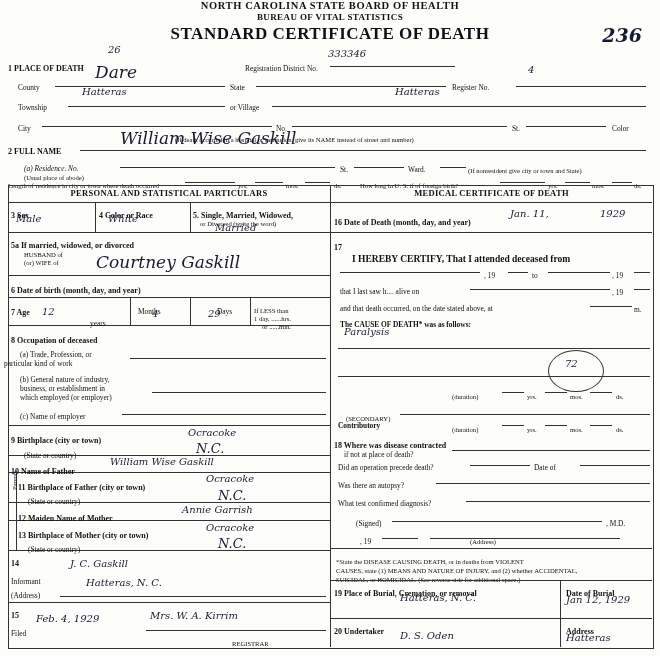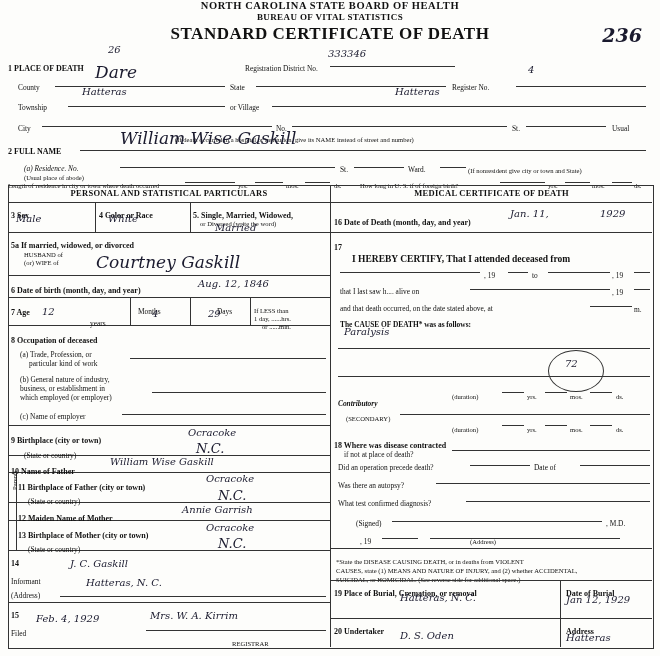--- a/index.html
+++ b/index.html
@@ -89,21 +89,21 @@
   <div class="line" style="left:42px;top:126px;width:230px;"></div>
   <div class="row" style="left:276px;top:117px;">
     <span class="sml">No.</span>
   </div>
   <div class="line" style="left:292px;top:126px;width:215px;"></div>
   <div class="row" style="left:512px;top:117px;">
     <span class="sml">St.</span>
   </div>
   <div class="line" style="left:526px;top:126px;width:80px;"></div>
   <div class="row" style="left:612px;top:117px;">
-    <span class="sml">Usual</span>
+    <span class="sml">Color</span>
   </div>
   <div class="row" style="left:175px;top:128px;">
     <span class="xsml">(If death occurred in a hospital or institution, give its NAME instead of street and number)</span>
   </div>
 
   <div class="row" style="left:8px;top:140px;">
     <span class="lblb">2  FULL NAME</span>
   </div>
   <div class="line" style="left:80px;top:150px;width:566px;"></div>
   <div class="row hw hwL" style="left:120px;top:128px;">William Wise Gaskill</div>
@@ -166,41 +166,40 @@
   <div class="row hw hwM" style="left:215px;top:222px;">Married</div>
 
   <div class="hline" style="left:8px;top:275px;width:322px;"></div>
   <div class="row" style="left:11px;top:234px;"><span class="lblb">5a  If married, widowed, or divorced</span></div>
   <div class="row" style="left:24px;top:243px;"><span class="xsml">HUSBAND of</span></div>
   <div class="row" style="left:24px;top:251px;"><span class="xsml">(or) WIFE of</span></div>
   <div class="row hw hwL" style="left:96px;top:252px;">Courtney Gaskill</div>
 
   <div class="hline" style="left:8px;top:297px;width:322px;"></div>
   <div class="row" style="left:11px;top:279px;"><span class="lblb">6  Date of birth (month, day, and year)</span></div>
-  <div class="row hw hwM" style="left:198px;top:278px;">Aug. 12, 1846</div>
 
   <div class="hline" style="left:8px;top:325px;width:322px;"></div>
   <div class="vline" style="left:130px;top:297px;height:28px;"></div>
   <div class="vline" style="left:190px;top:297px;height:28px;"></div>
   <div class="vline" style="left:250px;top:297px;height:28px;"></div>
   <div class="row" style="left:11px;top:301px;"><span class="lblb">7  Age</span></div>
   <div class="row hw hwM" style="left:42px;top:306px;">12</div>
   <div class="row" style="left:90px;top:312px;"><span class="sml">years</span></div>
   <div class="row" style="left:138px;top:300px;"><span class="sml">Months</span></div>
   <div class="row hw hwM" style="left:152px;top:308px;">4</div>
   <div class="row" style="left:217px;top:300px;"><span class="sml">Days</span></div>
   <div class="row hw hwM" style="left:208px;top:308px;">29</div>
   <div class="row" style="left:254px;top:299px;"><span class="xsml">If LESS than</span></div>
   <div class="row" style="left:254px;top:307px;"><span class="xsml">1 day, ......hrs.</span></div>
   <div class="row" style="left:262px;top:315px;"><span class="xsml">or ......min.</span></div>
 
   <div class="hline" style="left:8px;top:425px;width:322px;"></div>
   <div class="row" style="left:11px;top:329px;"><span class="lblb">8  Occupation of deceased</span></div>
   <div class="row" style="left:20px;top:343px;"><span class="sml">(a) Trade, Profession, or</span></div>
-  <div class="row" style="left:29px;top:352px;"><span class="sml">particular kind of work</span></div>
+  <div class="row" style="left:4px;top:352px;"><span class="sml">particular kind of work</span></div>
   <div class="line" style="left:130px;top:358px;width:196px;"></div>
   <div class="row" style="left:20px;top:368px;"><span class="sml">(b) General nature of industry,</span></div>
   <div class="row" style="left:20px;top:377px;"><span class="sml">business, or establishment in</span></div>
   <div class="row" style="left:20px;top:386px;"><span class="sml">which employed (or employer)</span></div>
   <div class="line" style="left:152px;top:392px;width:174px;"></div>
   <div class="row" style="left:20px;top:405px;"><span class="sml">(c) Name of employer</span></div>
   <div class="line" style="left:122px;top:414px;width:204px;"></div>
 
   <div class="hline" style="left:8px;top:455px;width:322px;"></div>
   <div class="row" style="left:11px;top:429px;"><span class="lblb">9  Birthplace (city or town)</span></div>
@@ -282,21 +281,21 @@
 
   <div class="line" style="left:338px;top:376px;width:312px;"></div>
   <div class="row" style="left:452px;top:385px;"><span class="xsml">(duration)</span></div>
   <div class="line" style="left:502px;top:392px;width:22px;"></div>
   <div class="row" style="left:527px;top:385px;"><span class="xsml">yrs.</span></div>
   <div class="line" style="left:545px;top:392px;width:22px;"></div>
   <div class="row" style="left:570px;top:385px;"><span class="xsml">mos.</span></div>
   <div class="line" style="left:590px;top:392px;width:22px;"></div>
   <div class="row" style="left:616px;top:385px;"><span class="xsml">ds.</span></div>
 
-  <div class="row" style="left:338px;top:392px;font-style:italic;"><span class="sml" style="font-weight:bold;">Contributory</span></div>
+  <div class="row" style="left:338px;top:414px;"><span class="sml" style="font-weight:bold;">Contributory</span></div>
   <div class="row" style="left:346px;top:407px;"><span class="xsml">(SECONDARY)</span></div>
   <div class="line" style="left:400px;top:414px;width:250px;"></div>
   <div class="row" style="left:452px;top:418px;"><span class="xsml">(duration)</span></div>
   <div class="line" style="left:502px;top:425px;width:22px;"></div>
   <div class="row" style="left:527px;top:418px;"><span class="xsml">yrs.</span></div>
   <div class="line" style="left:545px;top:425px;width:22px;"></div>
   <div class="row" style="left:570px;top:418px;"><span class="xsml">mos.</span></div>
   <div class="line" style="left:590px;top:425px;width:22px;"></div>
   <div class="row" style="left:616px;top:418px;"><span class="xsml">ds.</span></div>
 

